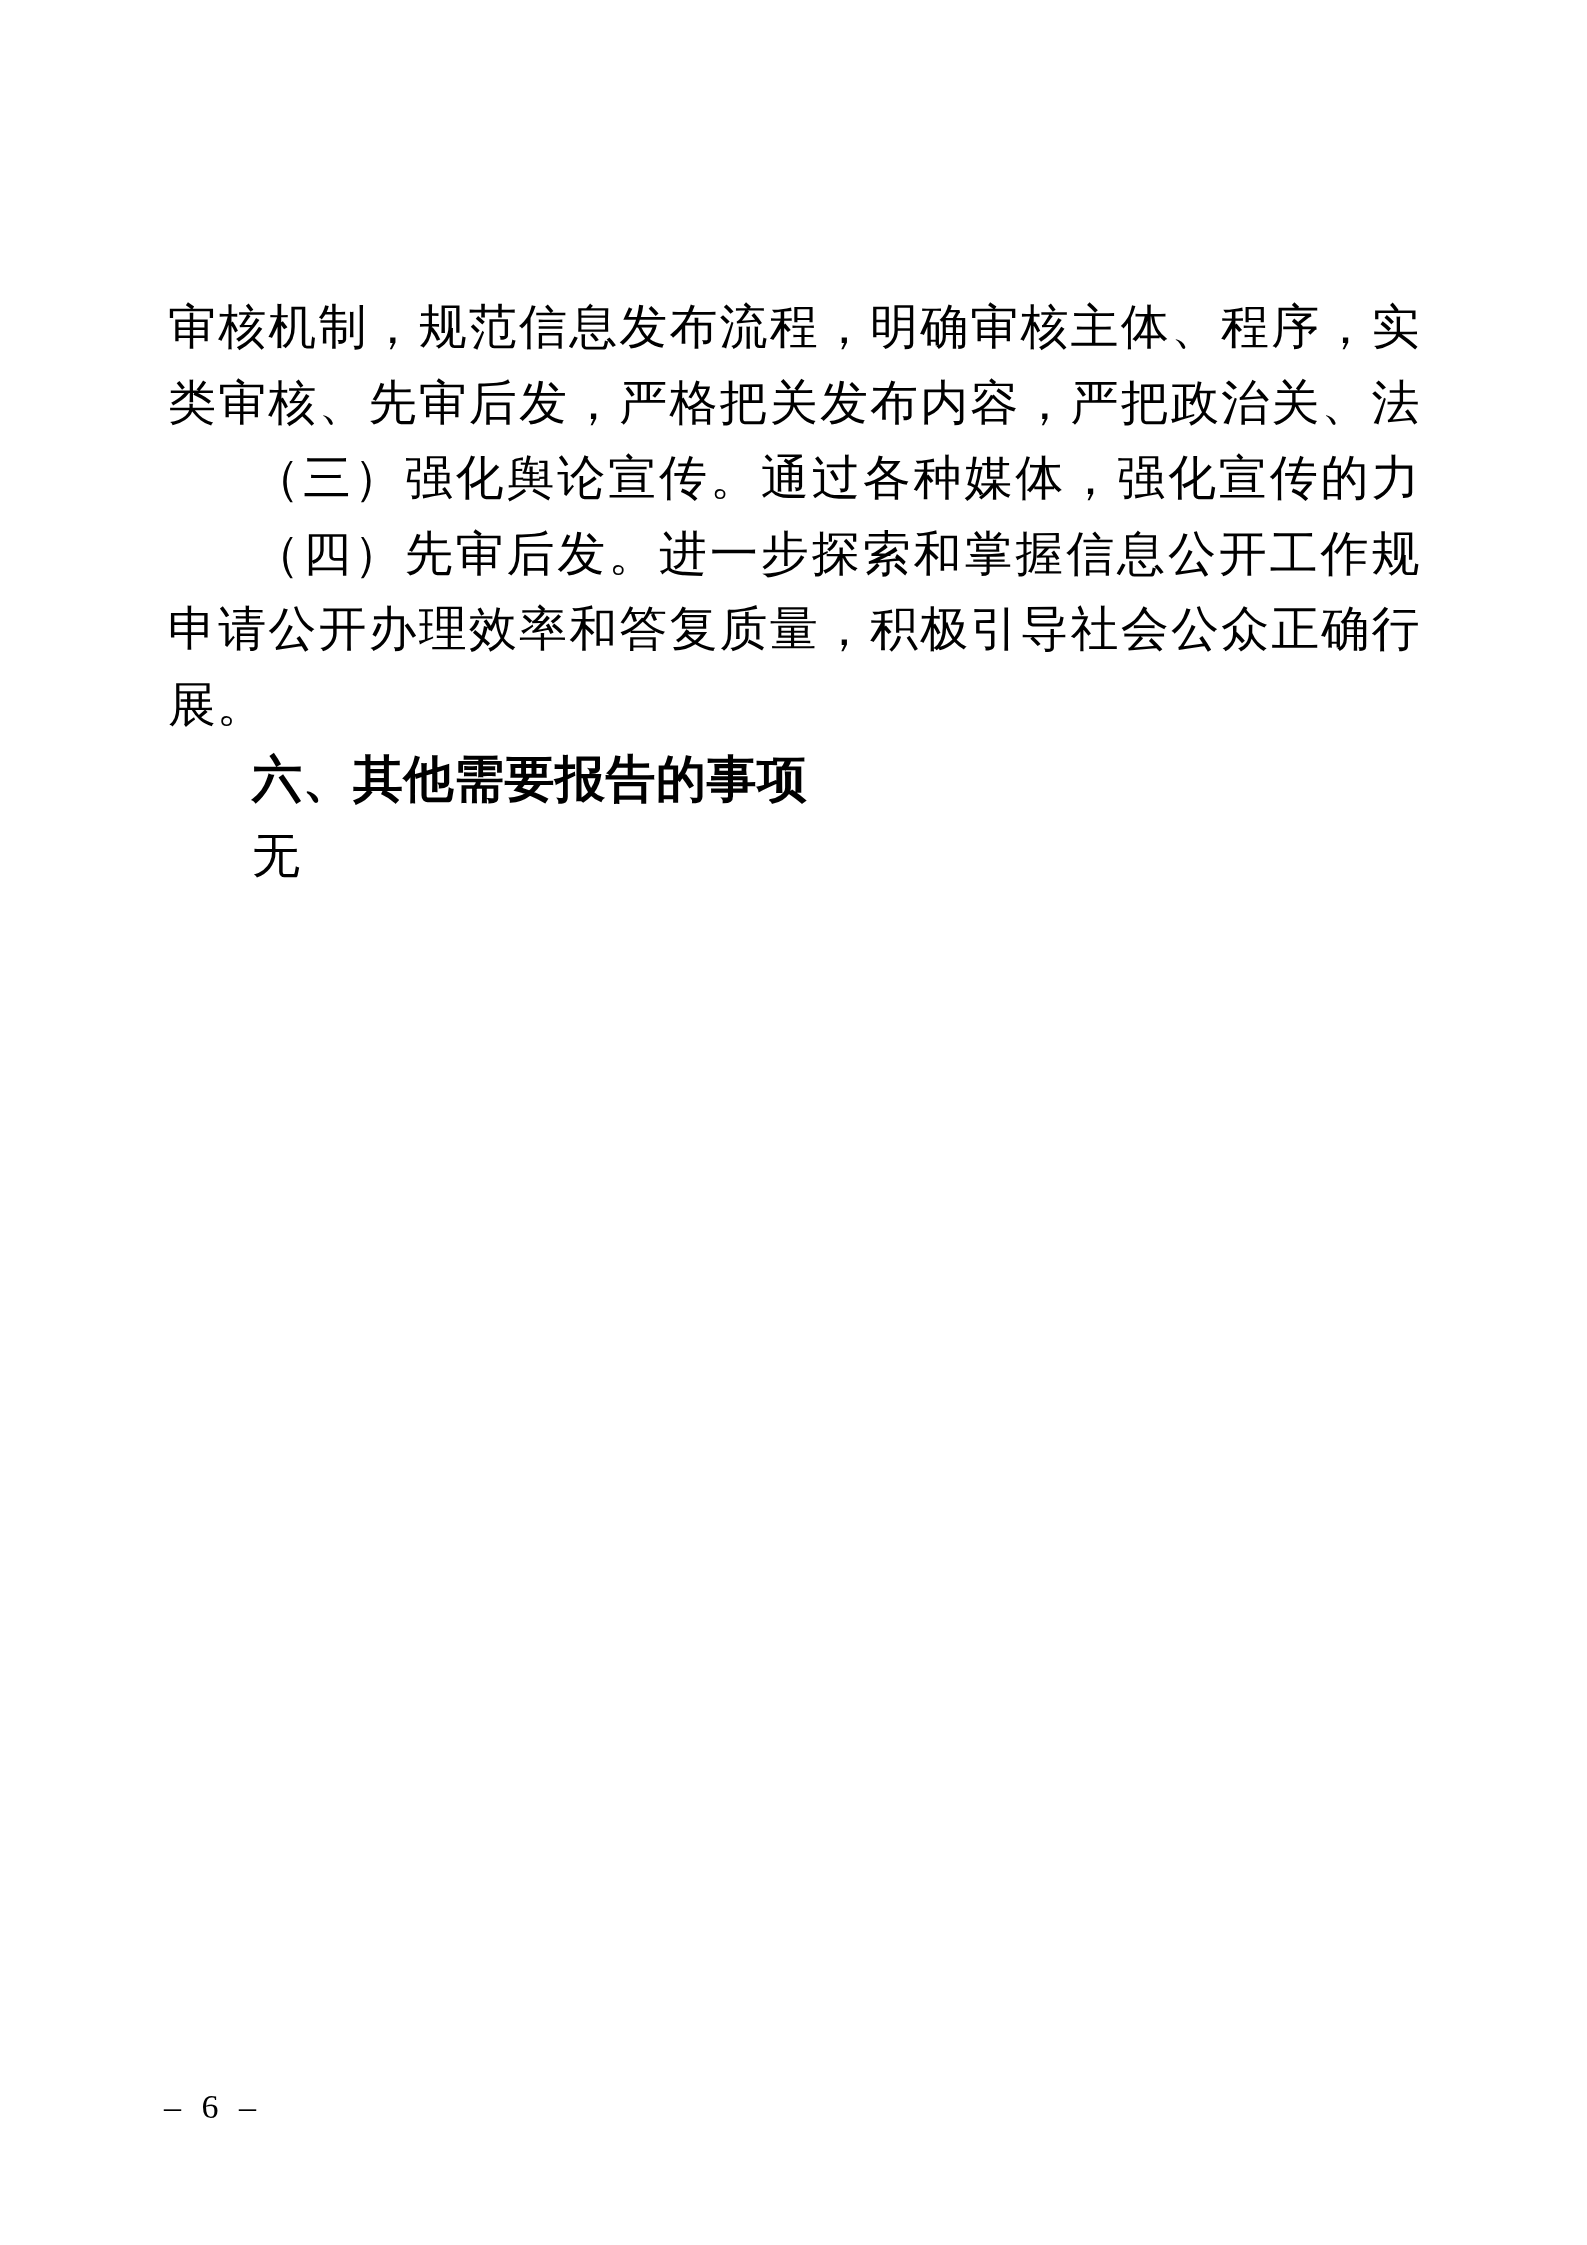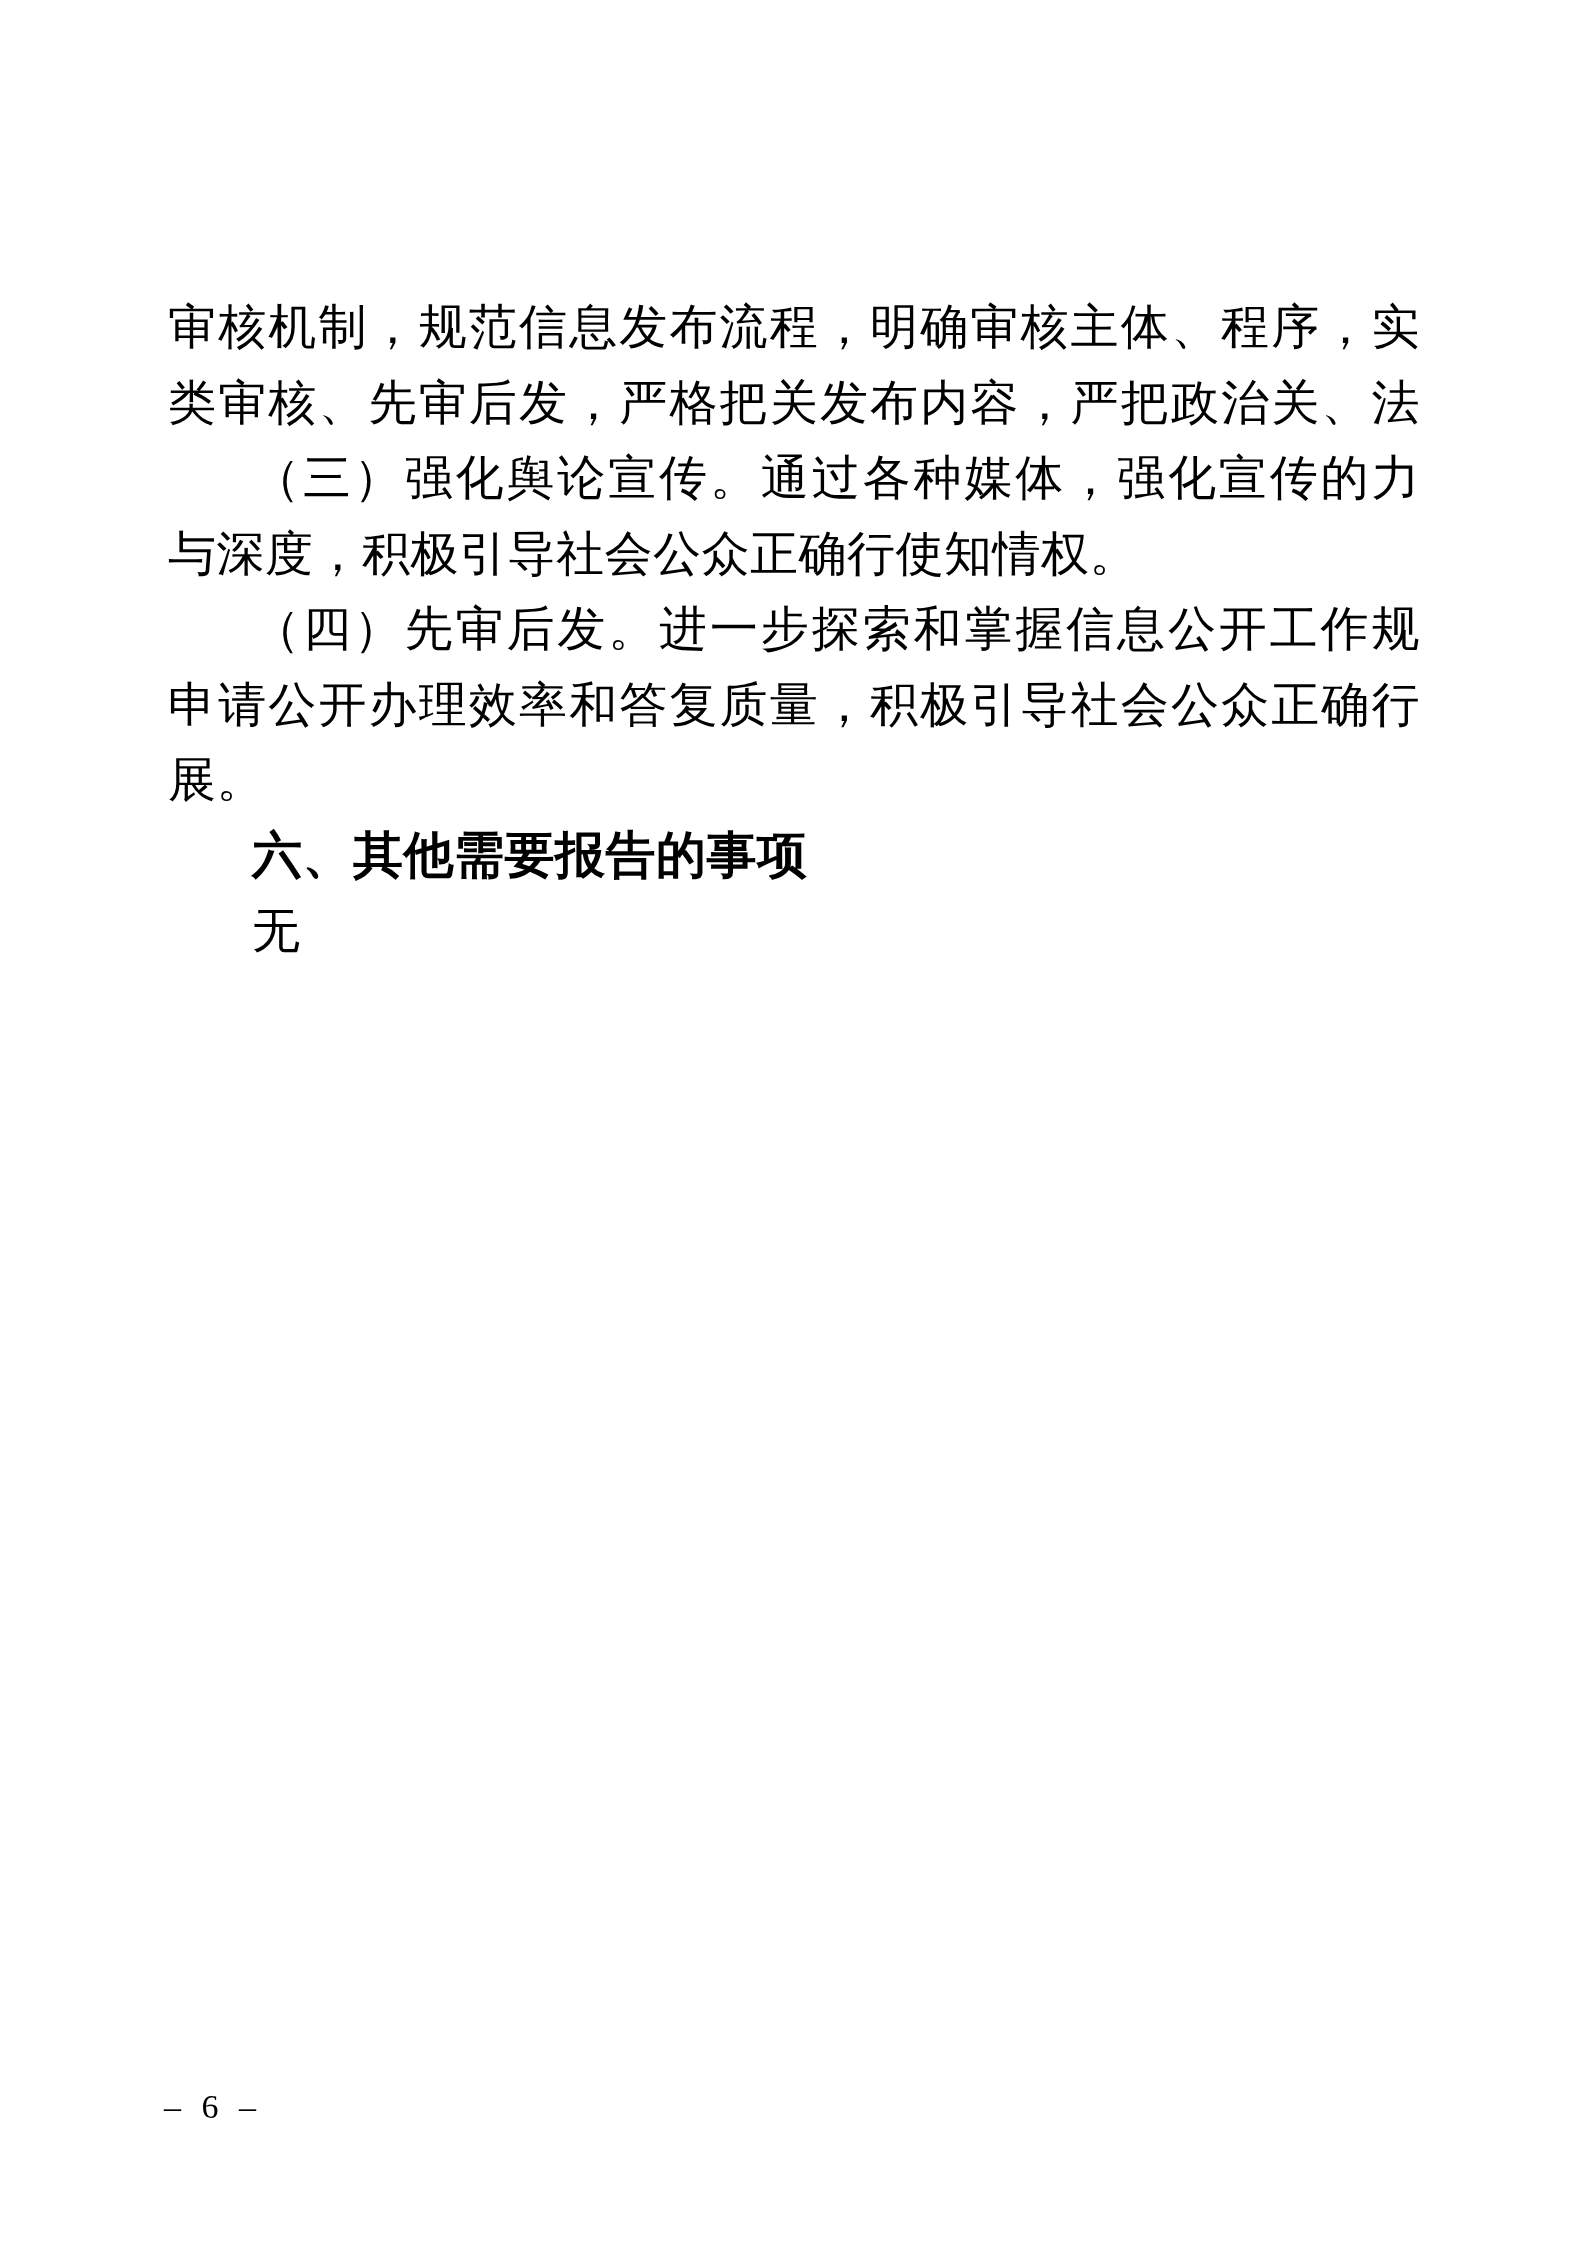--- a/index.html
+++ b/index.html
@@ -68,21 +68,20 @@
   }
 </style>
 </head>
 <body>
 
 <div class="page">
   <div class="text-block">
     <div class="line fill">审核机制，规范信息发布流程，明确审核主体、程序，实行分级分</div>
     <div class="line fill">类审核、先审后发，严格把关发布内容，严把政治关、法律关、政</div>
     <div class="line fill indent">（三）强化舆论宣传。通过各种媒体，强化宣传的力度、广度</div>
-    <div class="line">与深度，积极引导社会公众正确行使知情权。</div>
     <div class="line fill indent">（四）先审后发。进一步探索和掌握信息公开工作规律，逐步</div>
     <div class="line fill">申请公开办理效率和答复质量，积极引导社会公众正确行使知情权</div>
     <div class="line">展。</div>
     <div class="line heading indent">六、其他需要报告的事项</div>
     <div class="line indent">无</div>
   </div>
   <div class="page-num">– 6 –</div>
 </div>
 
 </body></html>

